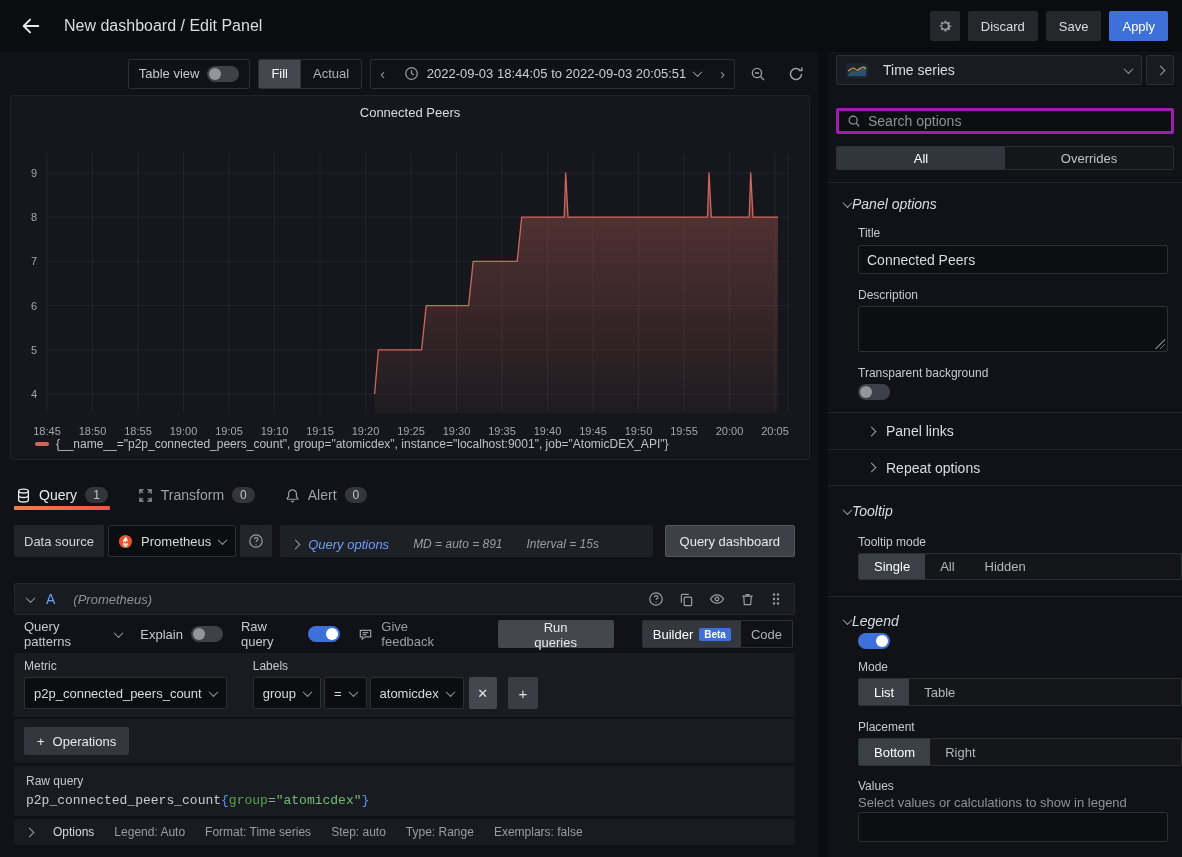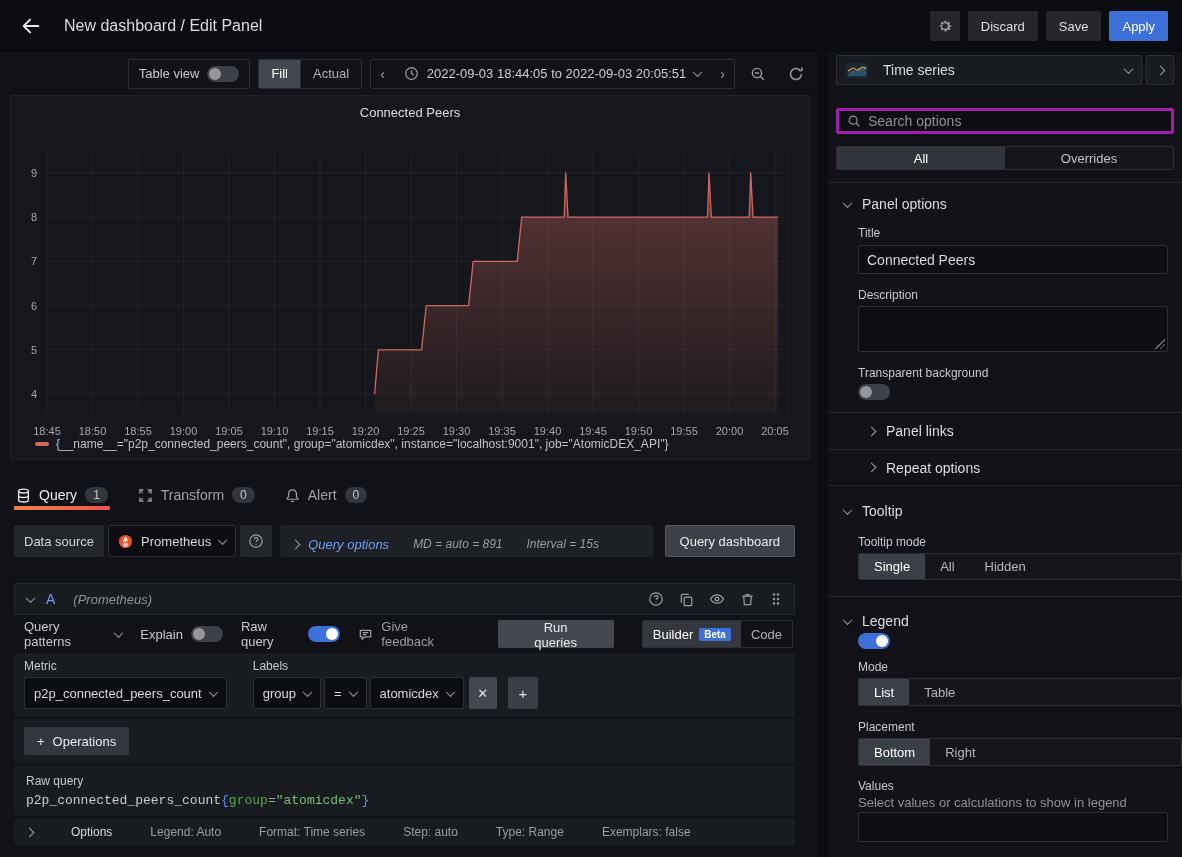--- a/index.html
+++ b/index.html
@@ -89,38 +89,38 @@
   .fldlabel { font-size:12px; color:#c8c9ce; font-weight:500; margin-bottom:4px; display:block; }
   .selrow { display:flex; align-items:center; gap:3px; }
   .xbtn { width:28px; height:32px; background:#44474d; border:none; border-radius:2px; color:#e2e3e6; font-size:13px; cursor:pointer; margin-left:2px; }
   .plusbtn { width:30px; height:32px; background:#3a3d43; border:none; border-radius:2px; color:#e2e3e6; font-size:15px; cursor:pointer; margin-left:8px; }
   .opsblock { margin-top:2px; padding:8px 10px; }
   .opsbtn { height:28px; background:#34373d; border:none; border-radius:2px; color:#e9eaec; font-size:13px; padding:0 13px; display:inline-flex; align-items:center; gap:8px; cursor:pointer; }
   .rawblock { margin-top:3px; padding:8px 12px; }
   .rawcode { font-family:"Liberation Mono","DejaVu Sans Mono",monospace; font-size:13px; margin-top:5px; color:#c9ccce; }
   .tok-plain { color:#c9ccce; } .tok-brace { color:#5794f2; } .tok-label { color:#56a64b; }
   .tok-op { color:#9a9da3; } .tok-string { color:#6fbf73; }
-  .optsrow { margin-top:3px; height:26px; display:flex; align-items:center; gap:38px; padding:0 12px; font-size:12px; }
+  .optsrow { margin-top:3px; height:26px; display:flex; align-items:center; gap:20px; padding:0 12px; font-size:12px; }
   .optsrow .otitle { color:#d8d9da; font-weight:500; }
   .optsrow .oitem { color:#9a9da3; }
 
   
   .vizrow { margin:3px 8px 0; display:flex; gap:4px; height:30px; }
   .vizsel { flex:1; background:#181b1f; border:1px solid #2c3036; border-radius:2px; display:flex; align-items:center; gap:15px; padding:0 9px; cursor:pointer; }
   .vizname { font-size:14px; font-weight:500; color:#dcdde0; }
   .vizsel .caret { margin-left:auto; }
   .vexpand { width:28px; background:#181b1f; border:1px solid #2c3036; border-radius:2px; display:flex; align-items:center; justify-content:center; cursor:pointer; }
   .search { margin:23px 8px 0; height:26px; border:3px solid #a21caf; border-radius:2px; background:#0d0e12; display:flex; align-items:center; gap:7px; padding:0 8px; }
   .search input { flex:1; background:transparent; border:none; outline:none; color:#d8d9da; font-size:14px; font-family:inherit; }
   .search input::placeholder { color:#8e9196; }
   .ovtabs { margin:12px 8px 0; height:24px; display:flex; border:1px solid #2c3036; border-radius:2px; background:#141619; }
   .ovtab { flex:1; display:flex; align-items:center; justify-content:center; font-size:13px; color:#c0c2c6; cursor:pointer; }
   .ovtab.active { background:#31353c; color:#fff; font-weight:500; }
   .sdivider { height:1px; background:#22252a; margin-top:12px; }
-  .sechead { display:flex; align-items:center; gap:11px; padding-left:16px; margin-top:13px; cursor:pointer; }
+  .sechead { display:flex; align-items:center; gap:1px; padding-left:16px; margin-top:13px; cursor:pointer;font-style:italic; }
   .sechead .stitle { font-size:14px; font-weight:500; color:#dcdde0; }
   .slabel { margin:14px 14px 0 30px; font-size:12px; font-weight:500; color:#c8c9ce; }
   .sinput { margin:5px 14px 0 30px; height:29px; background:#0d0e12; border:1px solid #2c3036; border-radius:2px; color:#d8d9da; font-size:14px; padding:0 8px; font-family:inherit; display:block; width:310px; outline:none; }
   .stextarea { position:relative; margin:4px 14px 0 30px; width:310px; }
   .stextarea textarea { width:310px; height:46px; background:#0d0e12; border:1px solid #2c3036; border-radius:2px; resize:none; outline:none; display:block; }
   .rsz { position:absolute; right:3px; bottom:3px; width:10px; height:10px;
          background:linear-gradient(135deg, transparent 50%, rgba(204,204,220,.5) 50%, rgba(204,204,220,.5) 57%, transparent 57%, transparent 72%, rgba(204,204,220,.5) 72%, rgba(204,204,220,.5) 79%, transparent 79%); }
   .stoggle { margin:4px 14px 0 30px; }
   .subrow { display:flex; align-items:center; gap:11px; height:36px; padding-left:40px; border-top:1px solid #22252a; cursor:pointer; }
   .subrow .stitle { font-size:14px; font-weight:500; color:#dcdde0; }

